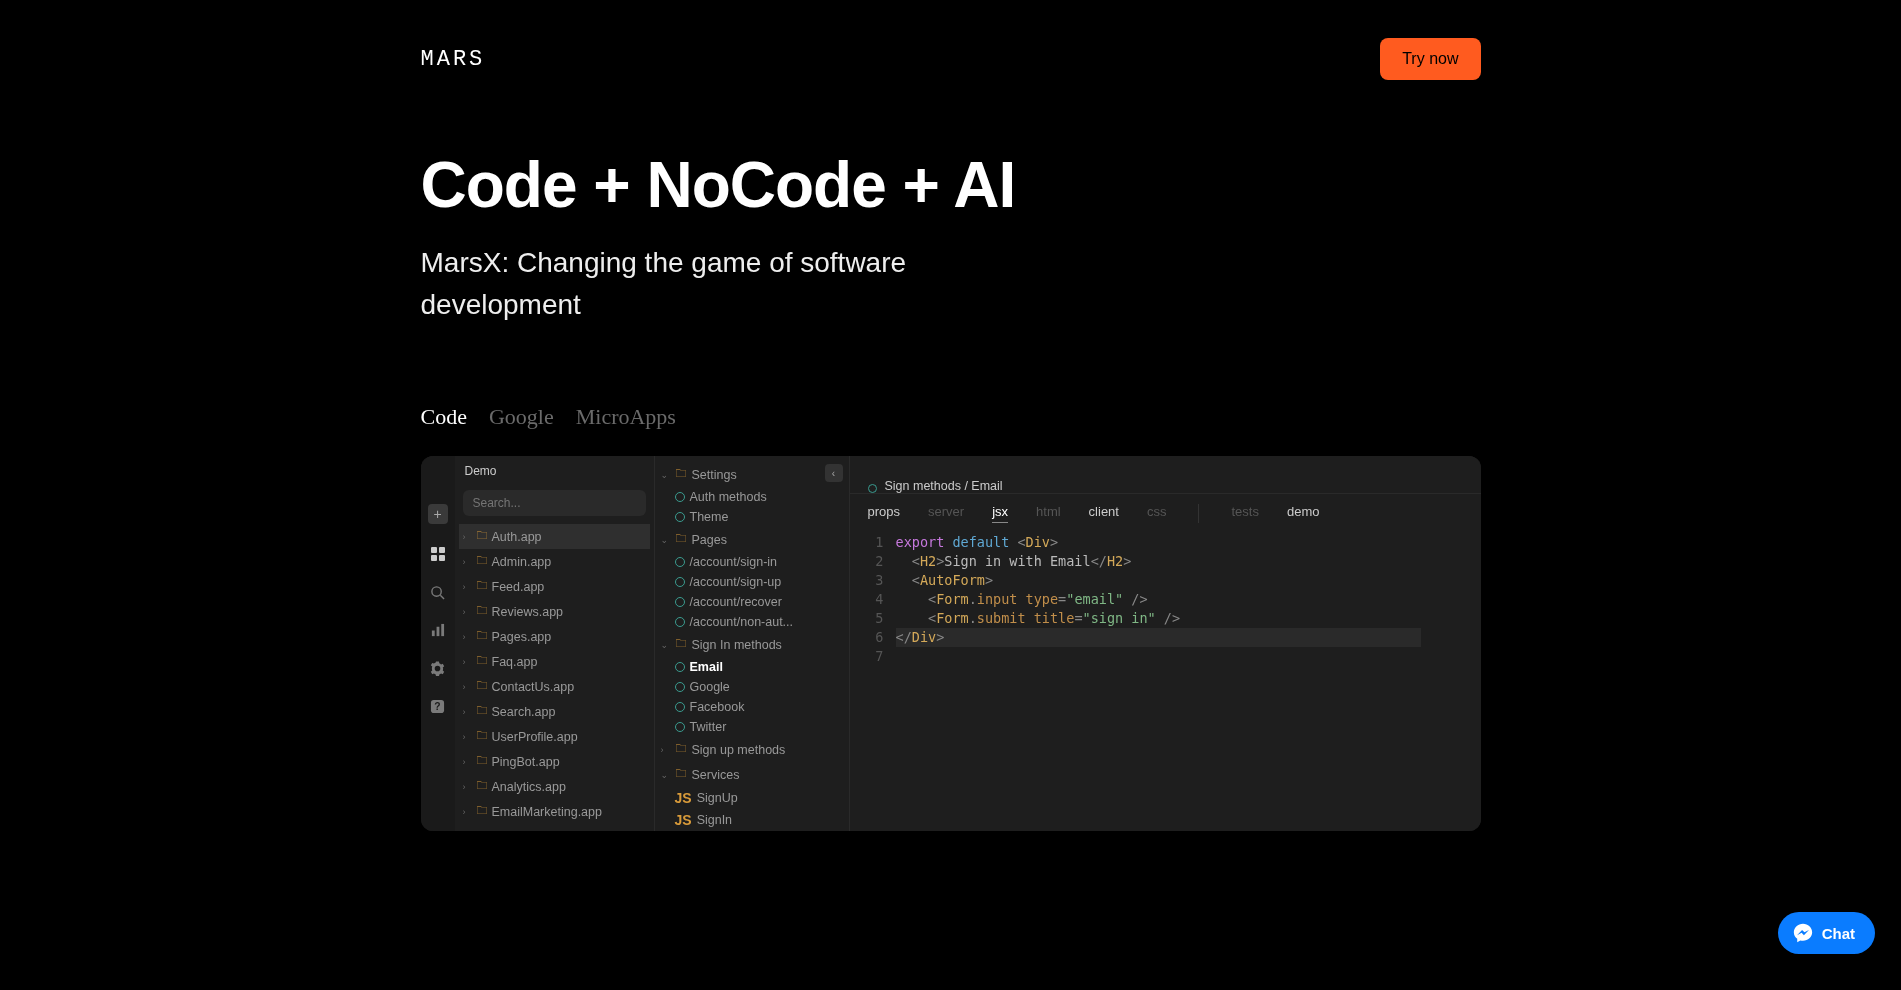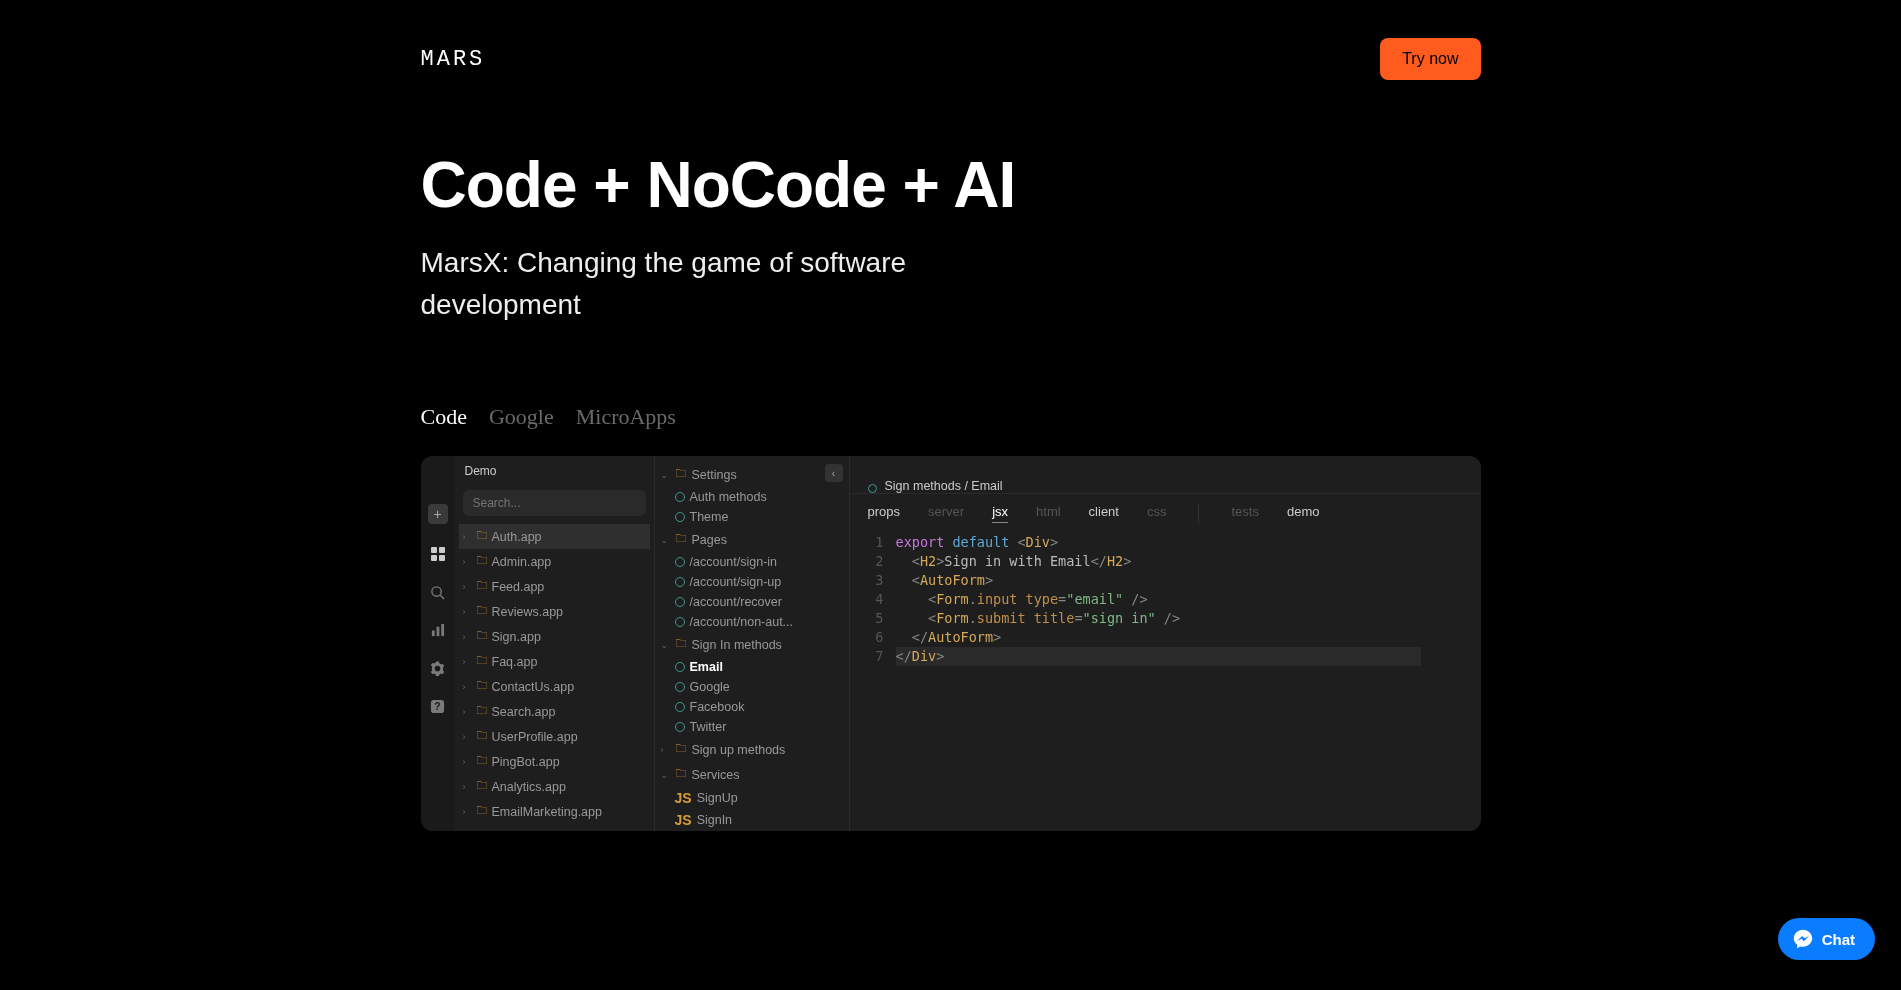--- a/index.html
+++ b/index.html
@@ -77,21 +77,21 @@
 .lines div { height:19px; white-space:pre; }
 .lines .hl { background:#2a2a2a; margin-right:60px; }
 .c-kw { color:#c678dd; }
 .c-def { color:#5fa8d3; }
 .c-tag { color:#d4a959; }
 .c-attr { color:#c18e4a; }
 .c-str { color:#7fb785; }
 .c-punc { color:#888; }
 .c-text { color:#bbb; }
 
-.chat-widget { position:fixed; bottom:30px; right:26px; background:#0a7cff; color:#fff; padding:10px 20px 10px 14px; border-radius:24px; display:flex; align-items:center; gap:8px; font-size:15px; font-weight:600; cursor:pointer; box-shadow:0 4px 12px rgba(0,0,0,0.3); }
+.chat-widget { position:fixed; bottom:36px; right:26px; background:#0a7cff; color:#fff; padding:10px 20px 10px 14px; border-radius:24px; display:flex; align-items:center; gap:8px; font-size:15px; font-weight:600; cursor:pointer; box-shadow:0 4px 12px rgba(0,0,0,0.3); }
 .chat-icon { width:22px; height:22px; }
 </style>
 </head>
 <body>
 
 <div class="container">
   <div class="header">
     <div class="logo">MARS</div>
     <button class="try-btn">Try now</button>
   </div>
@@ -167,21 +167,21 @@
             <span>Feed.app</span>
           </div>
           <div class="tree-item">
             <span class="chev">›</span>
             <span class="folder-icon">🗀</span>
             <span>Reviews.app</span>
           </div>
           <div class="tree-item">
             <span class="chev">›</span>
             <span class="folder-icon">🗀</span>
-            <span>Sign.app</span>
+            <span>Pages.app</span>
           </div>
           <div class="tree-item">
             <span class="chev">›</span>
             <span class="folder-icon">🗀</span>
             <span>Faq.app</span>
           </div>
           <div class="tree-item">
             <span class="chev">›</span>
             <span class="folder-icon">🗀</span>
             <span>ContactUs.app</span>
@@ -325,21 +325,20 @@
             <div>5</div>
             <div>6</div>
             <div>7</div>
           </div>
         <div class="lines" id="lines">
             <div><span class="c-kw">export</span> <span class="c-def">default</span> <span class="c-punc">&lt;</span><span class="c-tag">Div</span><span class="c-punc">&gt;</span></div>
             <div>  <span class="c-punc">&lt;</span><span class="c-tag">H2</span><span class="c-punc">&gt;</span><span class="c-text">Sign in with Email</span><span class="c-punc">&lt;/</span><span class="c-tag">H2</span><span class="c-punc">&gt;</span></div>
             <div>  <span class="c-punc">&lt;</span><span class="c-tag">AutoForm</span><span class="c-punc">&gt;</span></div>
             <div>    <span class="c-punc">&lt;</span><span class="c-tag">Form</span><span class="c-punc">.</span><span class="c-attr">input</span> <span class="c-attr">type</span><span class="c-punc">=</span><span class="c-str">"email"</span> <span class="c-punc">/&gt;</span></div>
             <div>    <span class="c-punc">&lt;</span><span class="c-tag">Form</span><span class="c-punc">.</span><span class="c-attr">submit</span> <span class="c-attr">title</span><span class="c-punc">=</span><span class="c-str">"sign in"</span> <span class="c-punc">/&gt;</span></div>
-            <div>  <span class="c-punc">&lt;/</span><span class="c-tag">AutoForm</span><span class="c-punc">&gt;</span></div>
             <div class="hl"><span class="c-punc">&lt;/</span><span class="c-tag">Div</span><span class="c-punc">&gt;</span></div>
           </div>
       </div>
     </div>
   </div>
 </div>
 
 <div class="chat-widget">
   <svg class="chat-icon" viewBox="0 0 24 24" fill="#fff">
       <path d="M12 2C6.5 2 2 6.1 2 11.2c0 2.9 1.4 5.4 3.7 7.1V22l3.4-1.9c.9.3 1.9.4 2.9.4 5.5 0 10-4.1 10-9.2S17.5 2 12 2zm1 12.4l-2.5-2.7-5 2.7 5.5-5.8 2.6 2.7 4.9-2.7-5.5 5.8z"></path>

